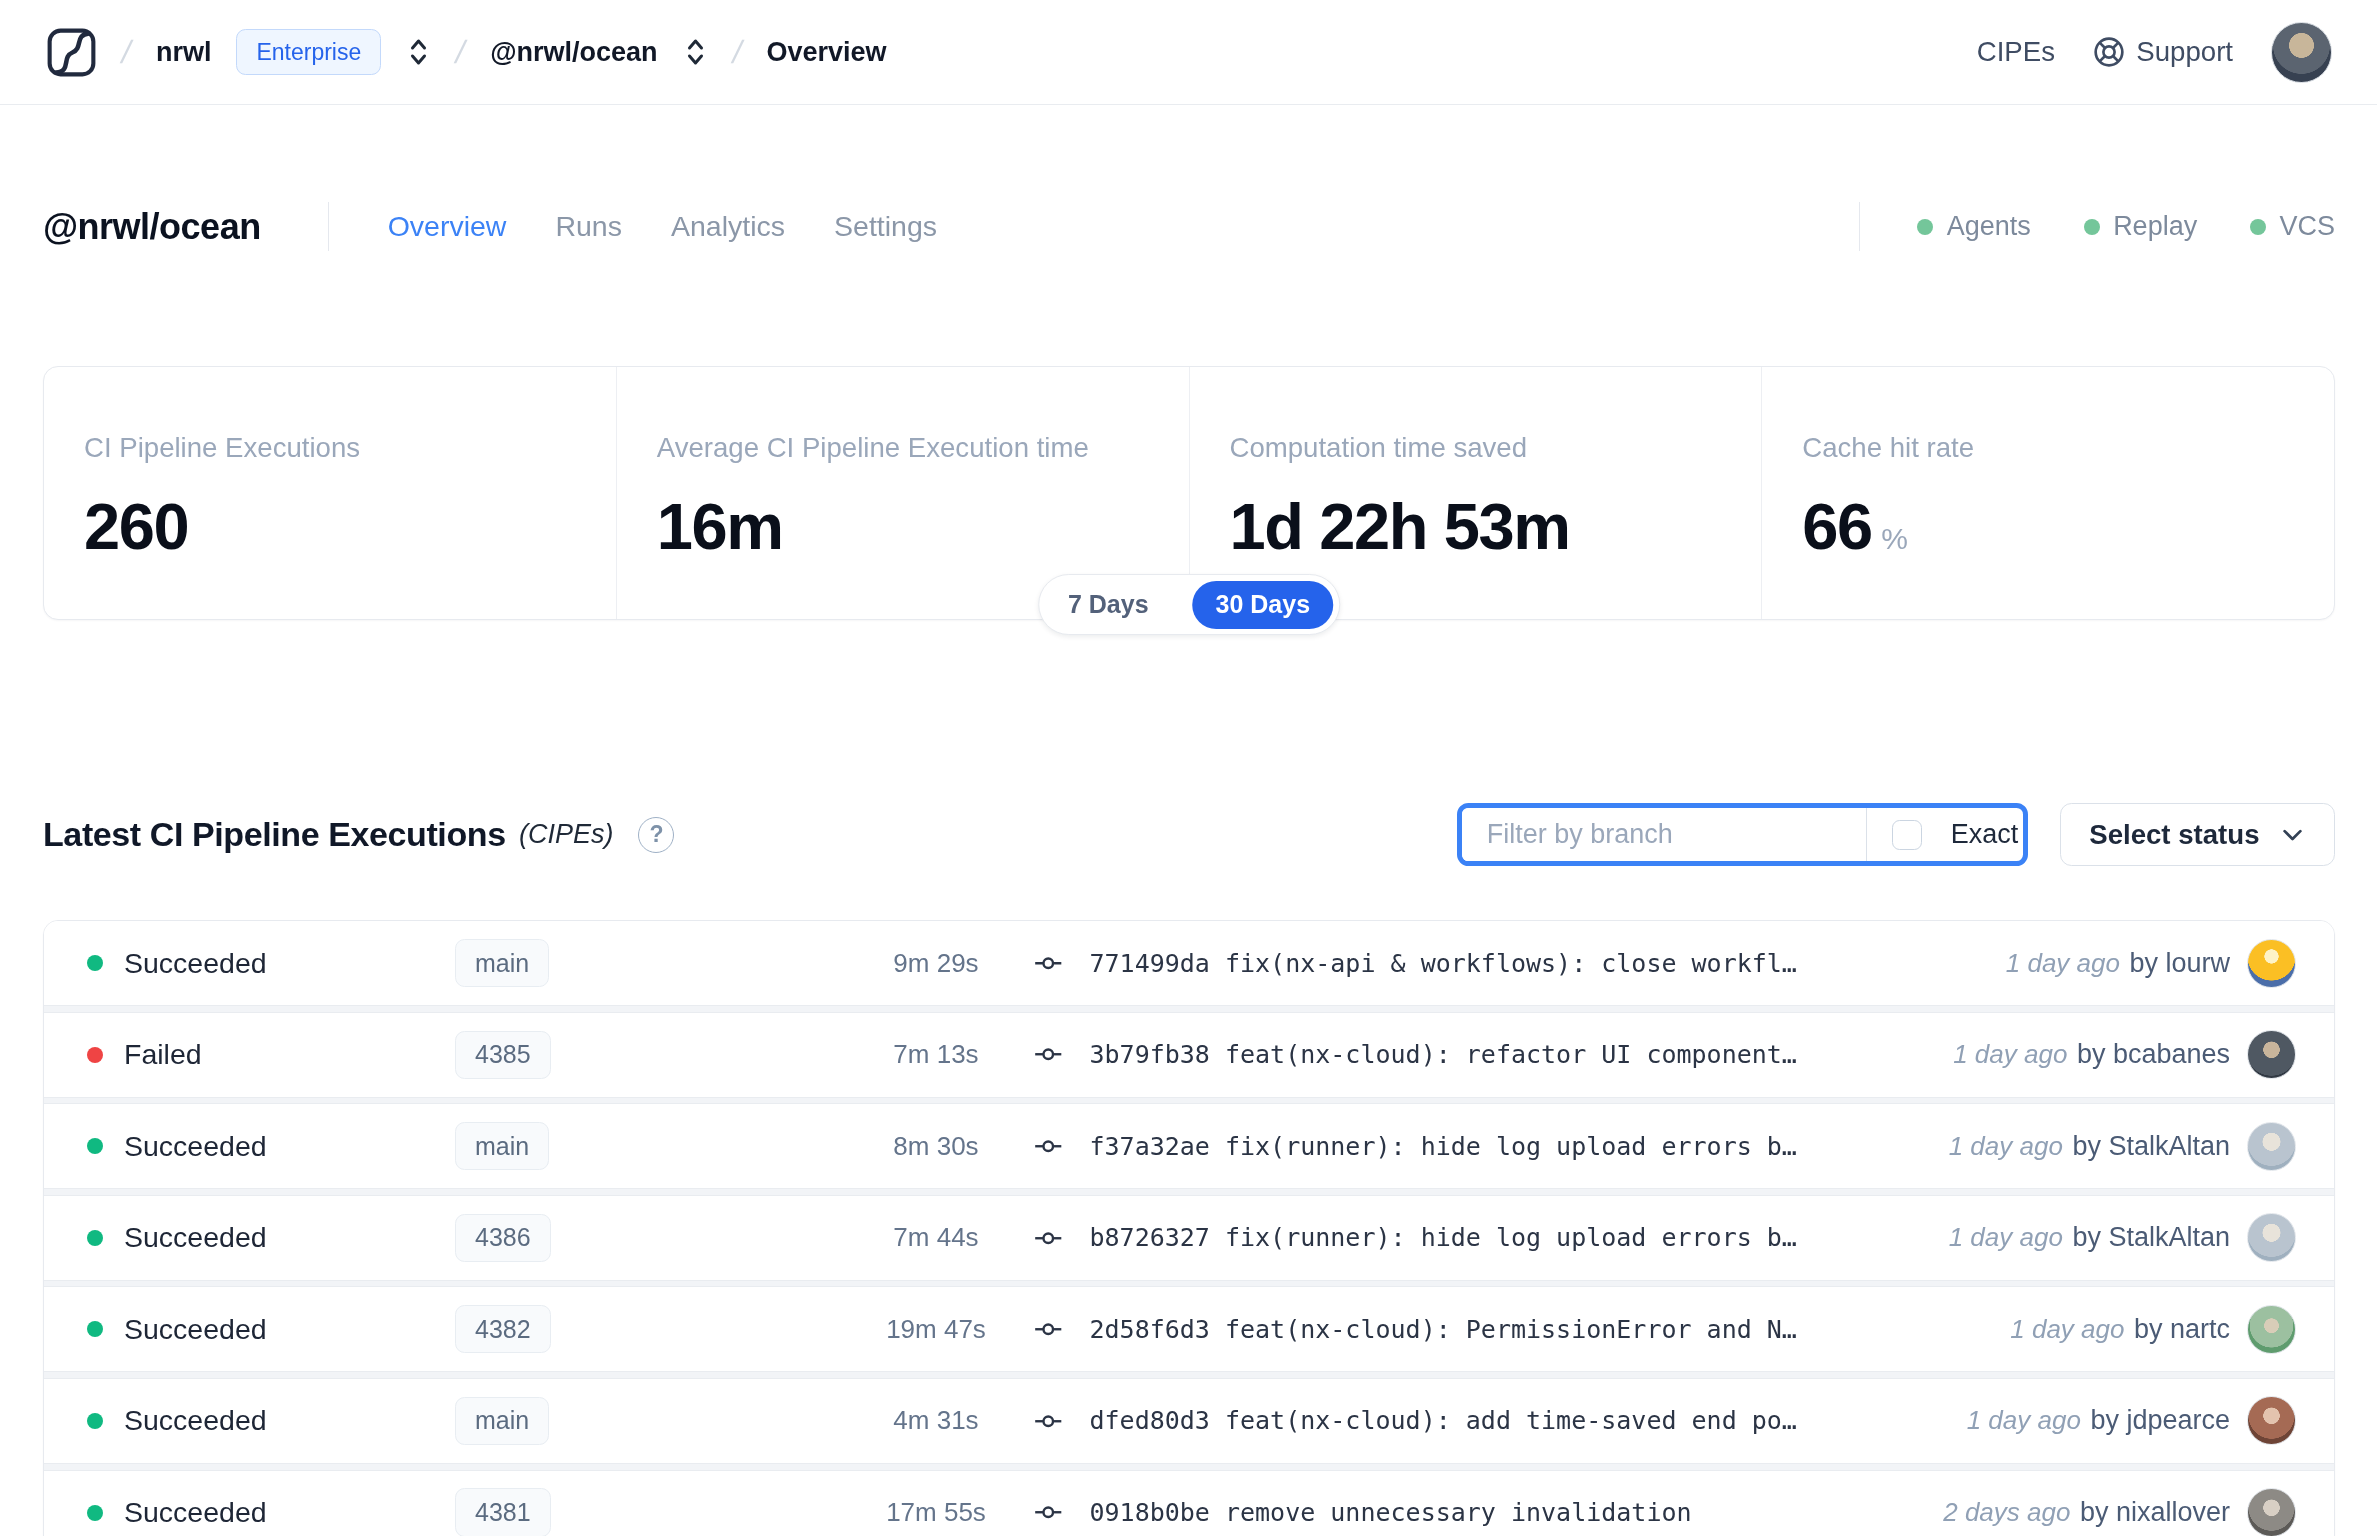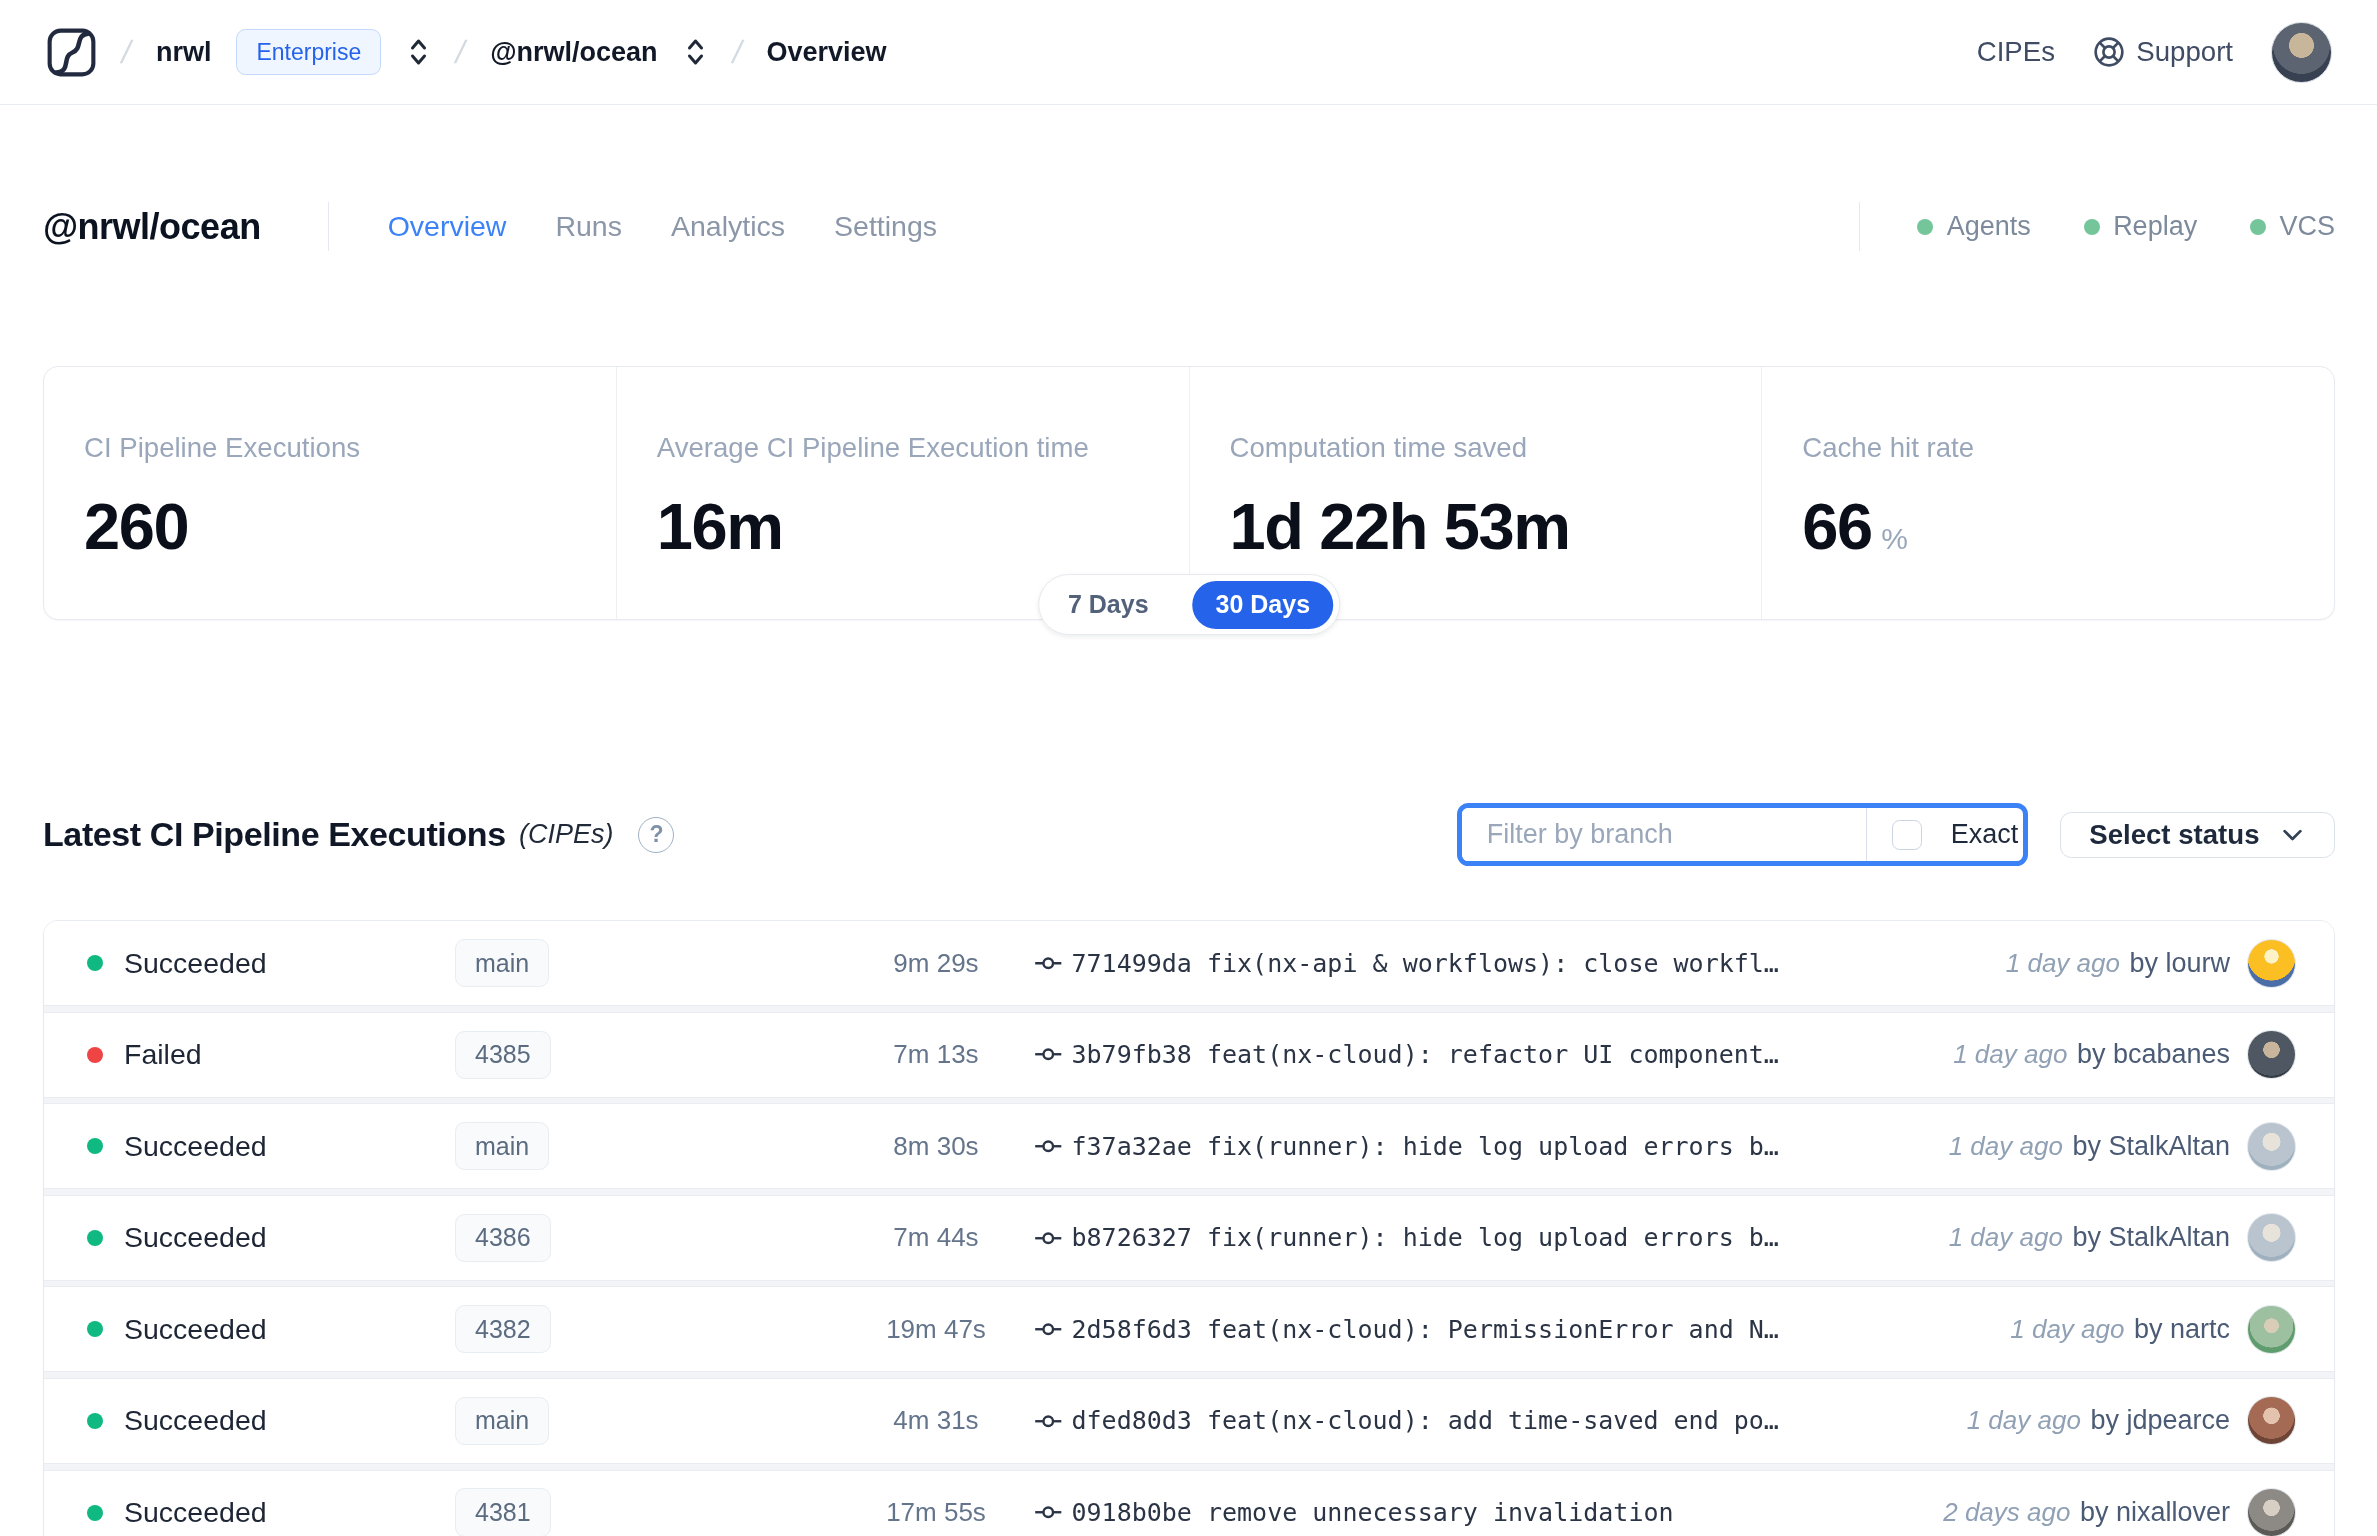--- a/index.html
+++ b/index.html
@@ -64,39 +64,39 @@
   .controls { margin-left:auto; display:flex; align-items:center; gap:32px; }
   .filter-group { display:flex; align-items:stretch; height:63px; width:571px;
     border:5px solid #3b82f6; border-radius:11.4px; background:#fff; overflow:hidden; }
   .filter-input { flex:1 1 auto; border:none; outline:none; padding:0 25px; font-size:27px;
     font-family:"Liberation Sans", sans-serif; color:#0f172a; }
   .filter-input::placeholder { color:#9aa7ba; }
   .exact-part { display:flex; align-items:center; gap:29px; padding:0 25px;
     border-left:1px solid #dbe1e9; }
   .checkbox { width:30px; height:30px; border:1.9px solid #cbd5e1; border-radius:7.6px; background:#fff; }
   .exact-label { font-size:27px; color:#1e293b; }
-  .select-btn { height:46px; min-width:263px; border:1px solid #dbe1e9; border-radius:11.4px;
+  .select-btn { height:63px; min-width:263px; border:1px solid #dbe1e9; border-radius:11.4px;
     background:#fff; display:flex; align-items:center; justify-content:center; gap:19px;
     font-size:27.6px; font-weight:600; color:#1e293b; padding:0 28.5px; cursor:pointer; }
   .chev { width:27px; height:27px; color:#334155; }
 
   
   .table { margin:54px 43px 0; border:1px solid #e7eaef; border-radius:15px;
     background:#fff; overflow:hidden; box-shadow:0 1px 1.9px rgba(16,24,40,.04); }
   .trow { height:84px; display:flex; align-items:center; padding:0 38px 0 43px; background:#fff; }
   .row-sep { height:7.6px; background:#f2f4f7; border-top:1px solid #e9ecf0; border-bottom:1px solid #e9ecf0; }
   .cell-status { flex:0 0 368px; display:flex; align-items:center; gap:21px; }
   .dot { width:16px; height:16px; border-radius:50%; background:#10b981; }
   .trow[data-status="failed"] .dot { background:#ef4444; }
   .status-label { font-size:28.5px; color:#1e2636; }
   .cell-branch { flex:0 0 383px; }
   .branch-badge { display:inline-block; background:#f8fafc; border:1px solid #e8edf2;
     border-radius:9.5px; padding:8.6px 19px; font-size:25px; color:#5b6b80; }
   .cell-duration { flex:0 0 196px; text-align:center; font-size:26px; color:#64748b; }
-  .cell-commit { flex:1 1 0; min-width:0; display:flex; align-items:center; gap:9px;
+  .cell-commit { flex:1 1 0; min-width:0; display:flex; align-items:center; gap:27px;
     overflow:hidden; }
   .commit-icon { width:28.5px; height:28.5px; flex:0 0 auto; color:#2b3445; }
   .commit-text { font-family:"DejaVu Sans Mono", monospace; font-size:25px; color:#2b3445;
     white-space:nowrap; overflow:hidden; }
   .cell-meta { flex:0 0 auto; white-space:nowrap; text-align:right; margin-left:19px; }
   .meta-time { font-size:26px; font-style:italic; color:#90a0b5; }
   .meta-author { font-size:27px; color:#4b5b75; margin-left:9.5px; }
   .avatar { width:49px; height:49px; border-radius:50%; flex:0 0 auto; margin-left:17px;
     border:1px solid #e2e6eb; }
   .avatar[data-avatar="lourw"]      { background:radial-gradient(circle at 50% 35%, #fef3c7 0 18%, #fbbf24 19% 62%, #4b6ea9 63%); }

